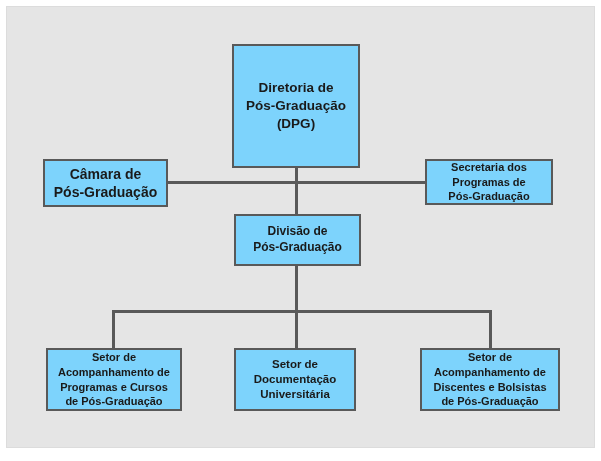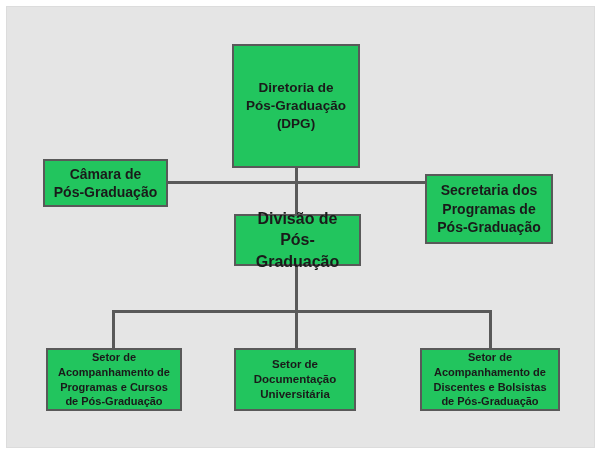--- a/index.html
+++ b/index.html
@@ -20,21 +20,21 @@
     top: 6px;
     width: 589px;
     height: 442px;
     background: #e5e5e5;
     border: 1px solid #dcdcdc;
     box-sizing: border-box;
   }
 
   .node {
     position: absolute;
-    background: #22c55e;
+    background: #7dd3fc;
     border: 2px solid #595959;
     box-sizing: border-box;
     display: flex;
     align-items: center;
     justify-content: center;
     text-align: center;
     color: #1a1a1a;
     font-weight: bold;
     line-height: 1.32;
     z-index: 3;
@@ -42,22 +42,22 @@
 
   .node .label {
     display: block;
     padding: 0 4px;
     white-space: pre-line;
   }
 
   
   #node-dpg        { left: 225px; top:  37px; width: 128px; height: 124px; font-size: 13.5px; }
   #node-camara     { left:  36px; top: 152px; width: 125px; height:  48px; font-size: 14px; }
-  #node-secretaria { left: 418px; top: 152px; width: 128px; height:  70px; font-size: 14px; margin-top: 15px; }
-  #node-divisao    { left: 227px; top: 207px; width: 127px; height:  52px; font-size: 16px; }
+  #node-secretaria { left: 418px; top: 152px; width: 128px; height:  46px; font-size: 11px; }
+  #node-divisao    { left: 227px; top: 207px; width: 127px; height:  52px; font-size: 12px; }
   #node-setor-prog { left:  39px; top: 341px; width: 136px; height:  63px; font-size: 11px; }
   #node-setor-doc  { left: 227px; top: 341px; width: 122px; height:  63px; font-size: 11.5px; }
   #node-setor-disc { left: 413px; top: 341px; width: 140px; height:  63px; font-size: 11px; }
 
   
   .conn {
     position: absolute;
     background: #595959;
     z-index: 1;
   }

